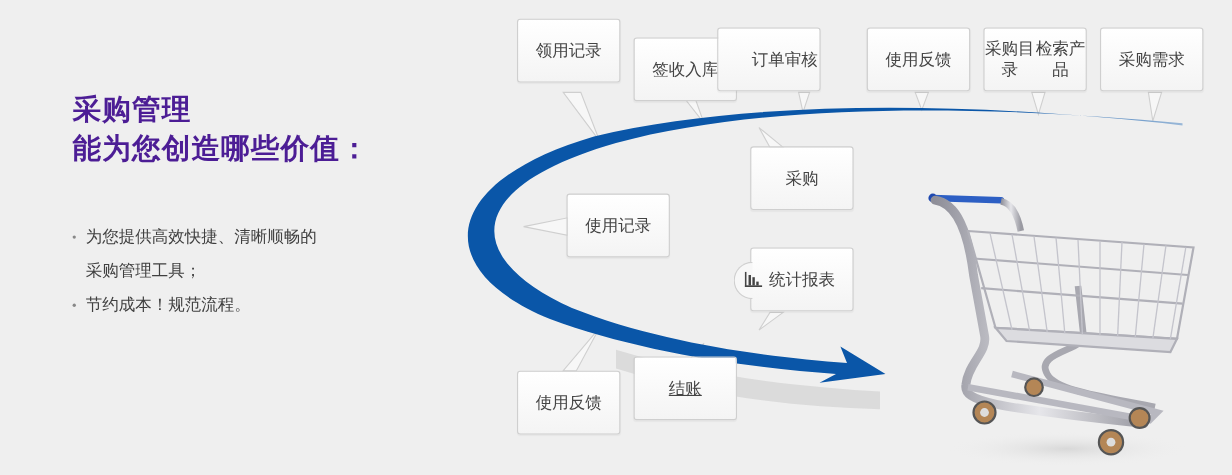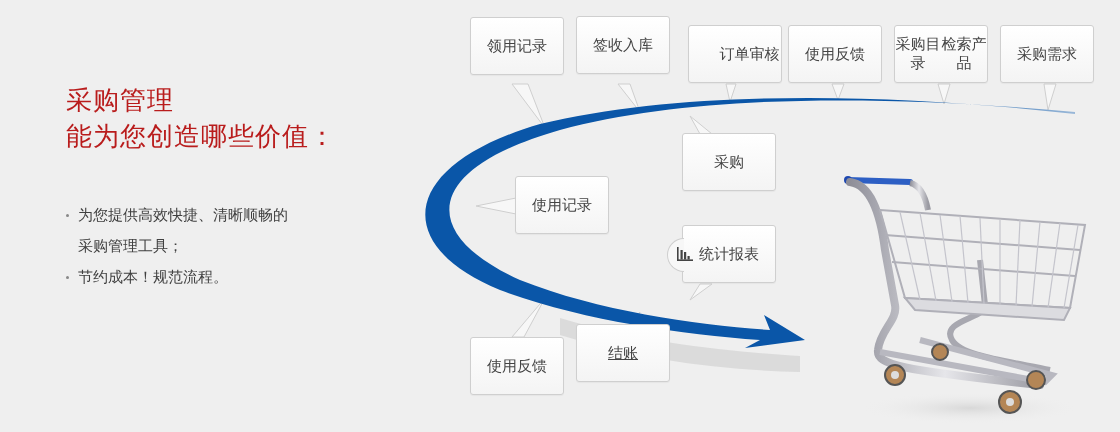--- a/index.html
+++ b/index.html
@@ -1,17 +1,17 @@
 <!DOCTYPE html>
 <html><head>
 <meta charset="utf-8">
 <style>
   html,body{margin:0;padding:0;}
   body{width:1120px;height:432px;background:#efefef;position:relative;overflow:hidden;font-family:"DejaVu Sans","Liberation Sans",sans-serif;}
-  .title{position:absolute;left:66px;top:82px;font-size:26px;line-height:36px;color:#b91c1c;font-weight:400;letter-spacing:1px;}
+  .title{position:absolute;left:66px;top:82px;font-size:26px;line-height:36px;color:#4c1d95;font-weight:700;letter-spacing:1px;}
   .bullets{position:absolute;left:64px;top:200px;font-size:15px;line-height:31px;color:#404040;}
   .bullets .b{position:relative;padding-left:14px;}
   .bullets .b::before{content:"";position:absolute;left:2px;top:14px;width:3px;height:3px;background:#888;border-radius:50%;}
   .bullets .cont{padding-left:14px;}
   svg.flow{position:absolute;left:0;top:0;}
   .box{position:absolute;width:94px;height:58px;border:1px solid #cfcfcf;border-radius:3px;
        background:linear-gradient(#ffffff,#f4f4f4);box-sizing:border-box;display:flex;align-items:center;justify-content:center;
        text-align:center;font-size:15px;color:#444;line-height:19px;box-shadow:0 1px 1px rgba(0,0,0,0.04);}
   .box span{display:block;}
   .chart-ic{display:inline-block;margin-right:8px;vertical-align:middle;}
@@ -54,24 +54,24 @@
     <polygon points="512,337 524,337 545,298"></polygon>
     <polygon points="618,337 630,337 640,312"></polygon>
   </g>
 
   <path d="M1075 112 C 900 96, 700 92, 560 130 C 420 170, 420 235, 520 280 C 600 312, 700 325, 770 330 L 764 315 L 805 340 L 745 348 L 760 340 C 680 334, 580 320, 500 290 C 390 245, 400 165, 540 124 C 690 88, 900 94, 1075 114 Z" fill="url(#tailfade)"></path>
 </svg>
 
 <div class="box" style="left:470px;top:17px;justify-content:center;">
     <span>领用记录</span>
   </div>
-<div class="box" style="left:576px;top:16px;">
+<div class="box" style="left:576px;top:34px;">
     <span>签收入库</span>
   </div>
-<div class="box" style="left:688px;top:25px;padding-left:29px;">
+<div class="box" style="left:652px;top:25px;padding-left:29px;">
     <span>订单审核</span>
   </div>
 <div class="box" style="left:788px;top:25px;">
     <span>使用反馈</span>
   </div>
 <div class="box" style="left:894px;top:25px;flex-direction:row;">
   <span>采购目录</span>
   <span>检索产品</span>
 </div>
 <div class="box" style="left:1000px;top:25px;">

